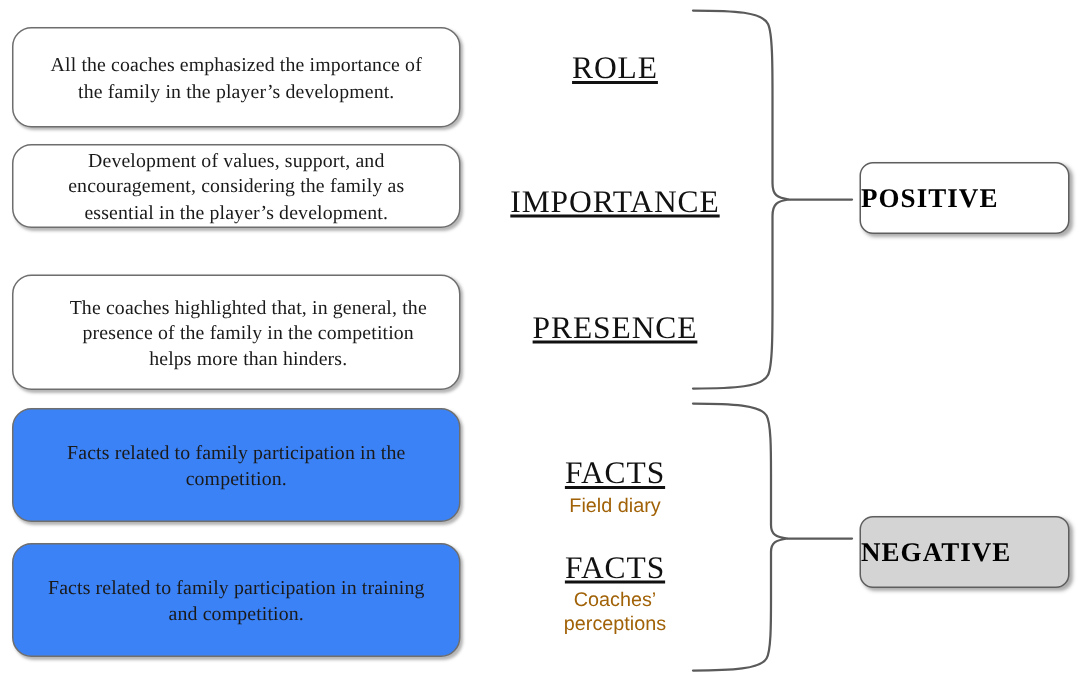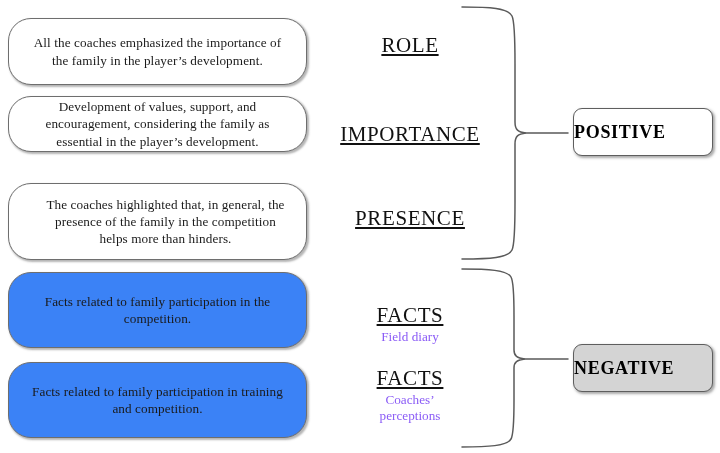--- a/index.html
+++ b/index.html
@@ -16,21 +16,21 @@
     height: 453px;
     background: #ffffff;
   }
 
   
   .stmt-box {
     position: absolute;
     left: 8px;
     width: 299px;
     border: 1.2px solid #6e6e6e;
-    border-radius: 23px;
+    border-radius: 13px;
     display: flex;
     align-items: center;
     justify-content: flex-end;
     text-align: center;
     box-shadow: 1.5px 1.5px 2px rgba(90,90,90,0.45);
   }
   .stmt-box.white { background: #ffffff; }
   .stmt-box.gray  { background: #3b82f6; }
 
   .stmt-text {
@@ -60,24 +60,24 @@
     font-family: "Liberation Serif", serif;
     font-size: 21px;
     font-weight: 400;
     letter-spacing: 0.6px;
     text-decoration: underline;
     text-underline-offset: 2px;
     color: #111111;
     display: inline-block;
   }
   .cat-sub {
-    font-family: Liberation Serif, serif;
+    font-family: Liberation Sans, sans-serif;
     font-size: 13.2px;
     line-height: 1.22;
-    color: #8b5cf6;
+    color: #a16207;
     margin-top: 1px;
   }
 
   #cat-0 { top: 33px; }
   #cat-1 { top: 122px; }
   #cat-2 { top: 206px; }
   #cat-3 { top: 303px; }
   #cat-4 { top: 366px; }
 
   

